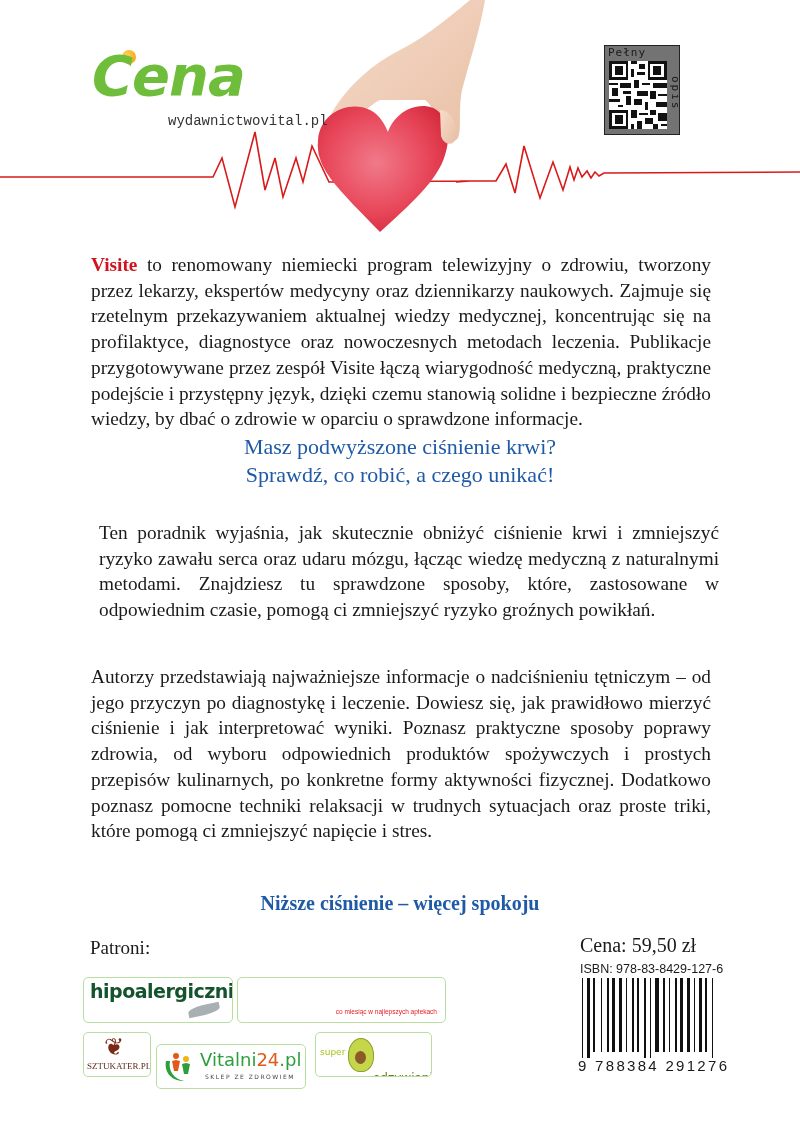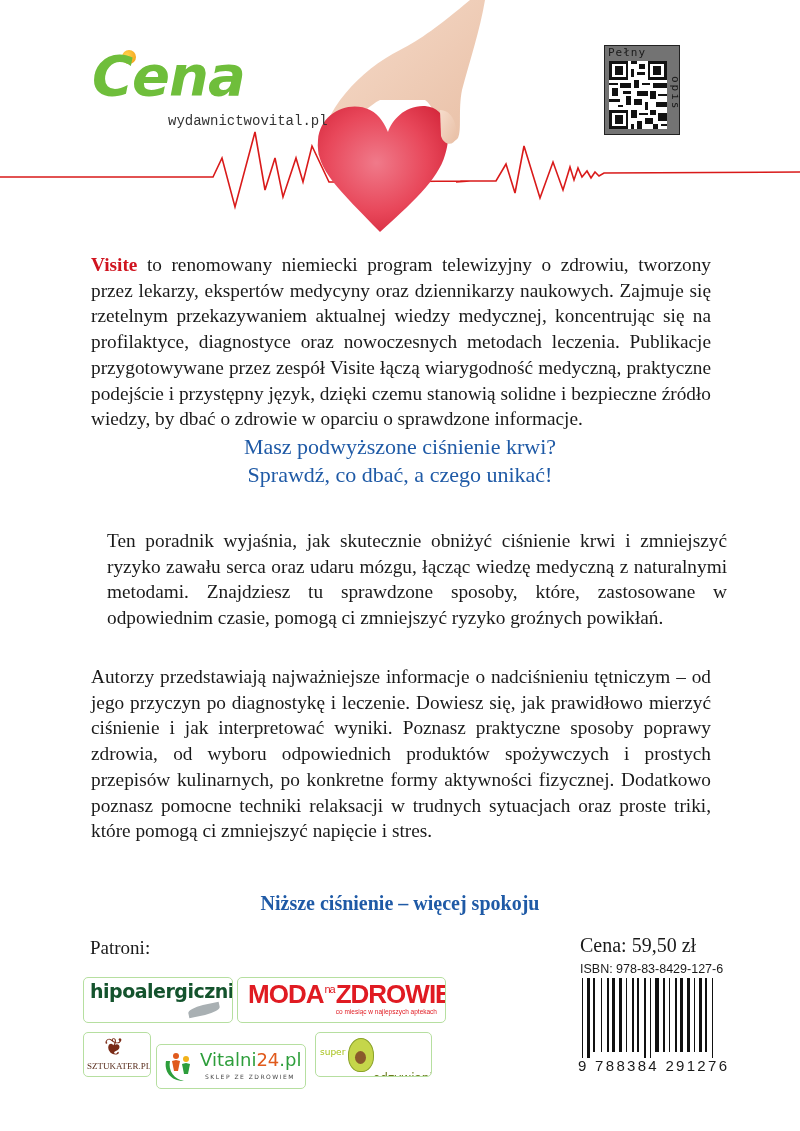--- a/index.html
+++ b/index.html
@@ -141,37 +141,36 @@
     </g>
   </svg>
 </div>
 
 <p id="intro" class="para" style="margin:0;">
   <span class="brand">Visite</span><span> to renomowany niemiecki program telewizyjny o zdrowiu, tworzony przez lekarzy, ekspertów medycyny oraz dziennikarzy naukowych. Zajmuje się rzetelnym przekazywaniem aktualnej wiedzy medycznej, koncentrując się na profilaktyce, diagnostyce oraz nowoczesnych metodach leczenia. Publikacje przygotowywane przez zespół Visite łączą wiarygodność medyczną, praktyczne podejście i przystępny język, dzięki czemu stanowią solidne i bezpieczne źródło wiedzy, by dbać o zdrowie w oparciu o sprawdzone informacje.</span>
 </p>
 
 <div id="headline">
   <div>Masz podwyższone ciśnienie krwi?</div>
-  <div>Sprawdź, co dbać, a czego unikać!</div>
-</div>
-
-<p id="p1" class="para" style="margin:16px;">Ten poradnik wyjaśnia, jak skutecznie obniżyć ciśnienie krwi i zmniejszyć ryzyko zawału serca oraz udaru mózgu, łącząc wiedzę medyczną z naturalnymi metodami. Znajdziesz tu sprawdzone sposoby, które, zastosowane w odpowiednim czasie, pomogą ci zmniejszyć ryzyko groźnych powikłań.</p>
+  <div>Sprawdź, co robić, a czego unikać!</div>
+</div>
+
+<p id="p1" class="para" style="margin:8px;">Ten poradnik wyjaśnia, jak skutecznie obniżyć ciśnienie krwi i zmniejszyć ryzyko zawału serca oraz udaru mózgu, łącząc wiedzę medyczną z naturalnymi metodami. Znajdziesz tu sprawdzone sposoby, które, zastosowane w odpowiednim czasie, pomogą ci zmniejszyć ryzyko groźnych powikłań.</p>
 <p id="p2" class="para" style="margin:0;">Autorzy przedstawiają najważniejsze informacje o nadciśnieniu tętniczym – od jego przyczyn po diagnostykę i leczenie. Dowiesz się, jak prawidłowo mierzyć ciśnienie i jak interpretować wyniki. Poznasz praktyczne sposoby poprawy zdrowia, od wyboru odpowiednich produktów spożywczych i prostych przepisów kulinarnych, po konkretne formy aktywności fizycznej. Dodatkowo poznasz pomocne techniki relaksacji w trudnych sytuacjach oraz proste triki, które pomogą ci zmniejszyć napięcie i stres.</p>
 
 <div id="tagline">Niższe ciśnienie – więcej spokoju</div>
 
 <div id="patrons-label" class="abs">Patroni:</div>
 <div id="price" class="abs">Cena: 59,50 zł</div>
 
 <div id="sp-hipo" class="sponsor">
   <span class="hipo-t">hipoalergiczni</span>
   <span class="feather"></span>
 </div>
 <div id="sp-moda" class="sponsor">
-  <span class="moda-t"><span>MODA</span><small>na</small><span>ZDROWIE</span></span>
   <span class="moda-sub">co miesiąc w najlepszych aptekach</span>
 </div>
 <div id="sp-sztu" class="sponsor">
   <span class="sztu-icon">❦</span>
   <span class="sztu-t">SZTUKATER.PL</span>
 </div>
 <div id="sp-vital" class="sponsor">
   <svg class="vit-icon" viewBox="0 0 34 34">
     <path d="M4,12 C2,22 8,32 22,32 C12,30 6,22 8,12 Z" fill="#2d9e3b"></path>
     <circle cx="14" cy="7" r="3" fill="#e05a1c"></circle>

